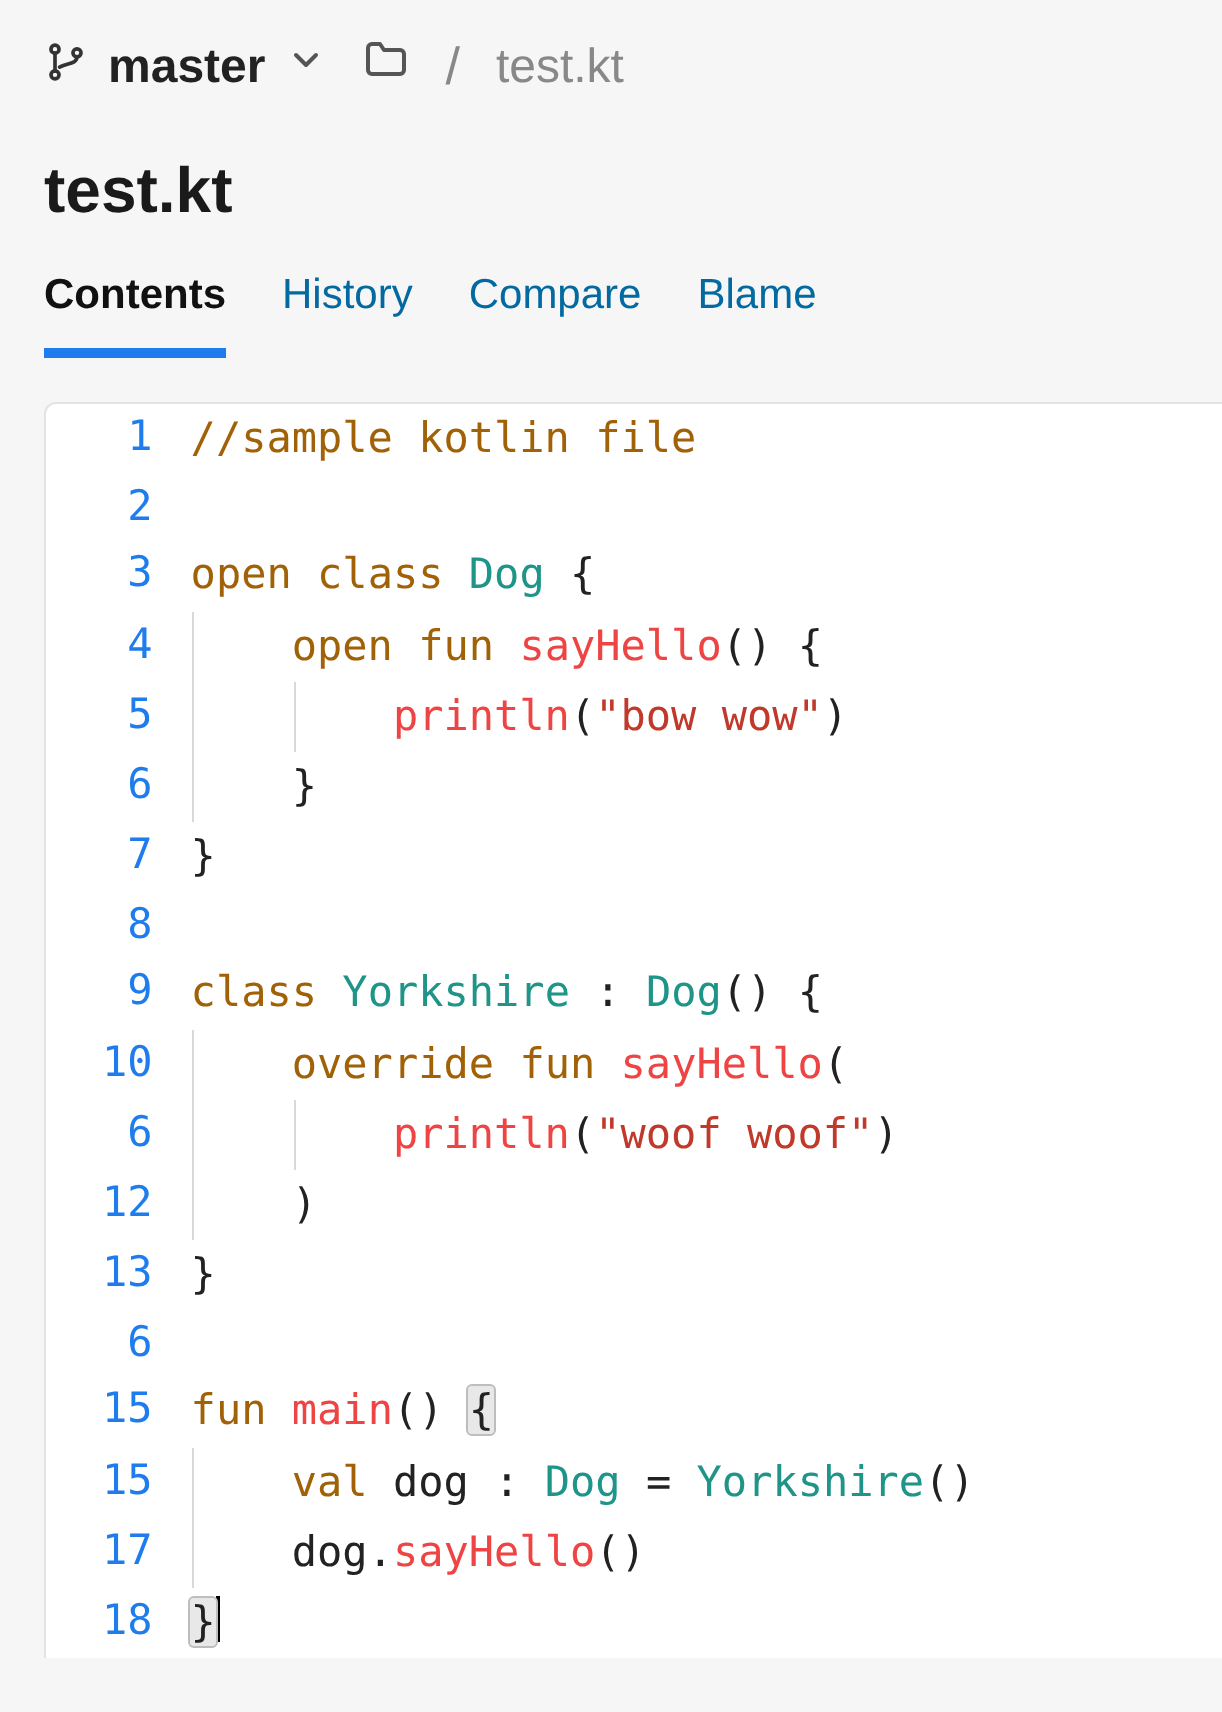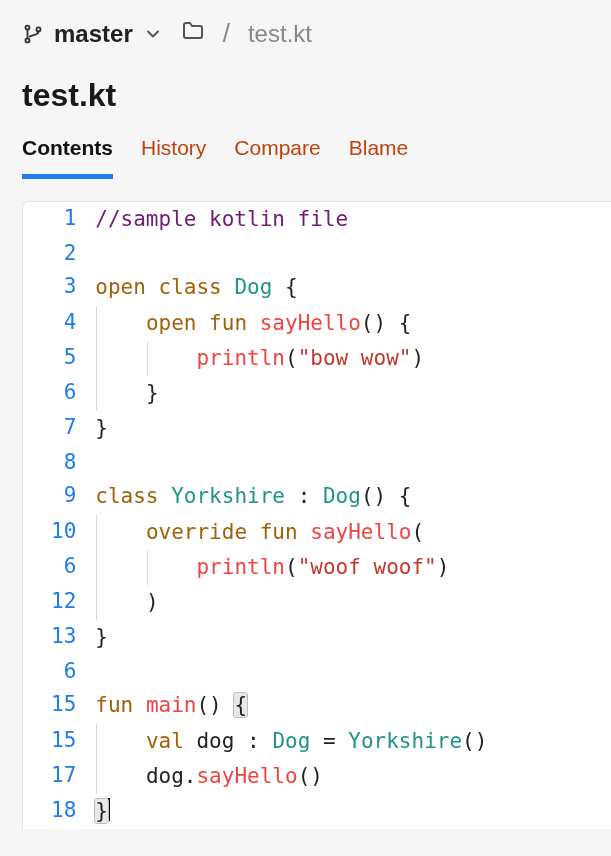--- a/index.html
+++ b/index.html
@@ -17,21 +17,20 @@
   
   .topbar {
     display: flex;
     align-items: center;
     gap: 18px;
     padding: 18px 22px 10px 22px;
     font-size: 24px;
   }
   .branch-select {
     display: flex;
-    align-items: center;
     gap: 10px;
     cursor: pointer;
     font-weight: 600;
     color: #222;
   }
   .branch-select svg { display: block; }
   .sep {
     color: #888;
     font-size: 26px;
     font-weight: 400;
@@ -52,21 +51,21 @@
   
   .tabs {
     display: flex;
     gap: 28px;
     padding: 14px 22px 0 22px;
     font-size: 21px;
   }
   .tab {
     padding-bottom: 14px;
     cursor: pointer;
-    color: #c2410c;
+    color: #0369a1;
   }
   .tab.active {
     font-weight: 700;
     color: #111;
     border-bottom: 5px solid #1f7ced;
   }
 
   
   .code-panel {
     margin: 22px 0 0 22px;
@@ -116,21 +115,21 @@
     display: inline-block;
     height: 1.1em;
     vertical-align: -0.15em;
   }
 
   
   .tk-kw   { color: #a16207; }  
   .tk-type { color: #1f9488; }  
   .tk-fn   { color: #ef4444; }
   .tk-str  { color: #c0392b; }
-  .tk-cmt  { color: #701a75; }
+  .tk-cmt  { color: #a16207; }
   .tk-pn   { color: #222; }
 </style>
 </head>
 <body>
 
 <div class="topbar">
   <div class="branch-select">
     <span>
       <svg width="22" height="22" viewBox="0 0 24 24" fill="none" stroke="#333" stroke-width="2" stroke-linecap="round" stroke-linejoin="round">
         <circle cx="6" cy="5" r="2.2"></circle>

